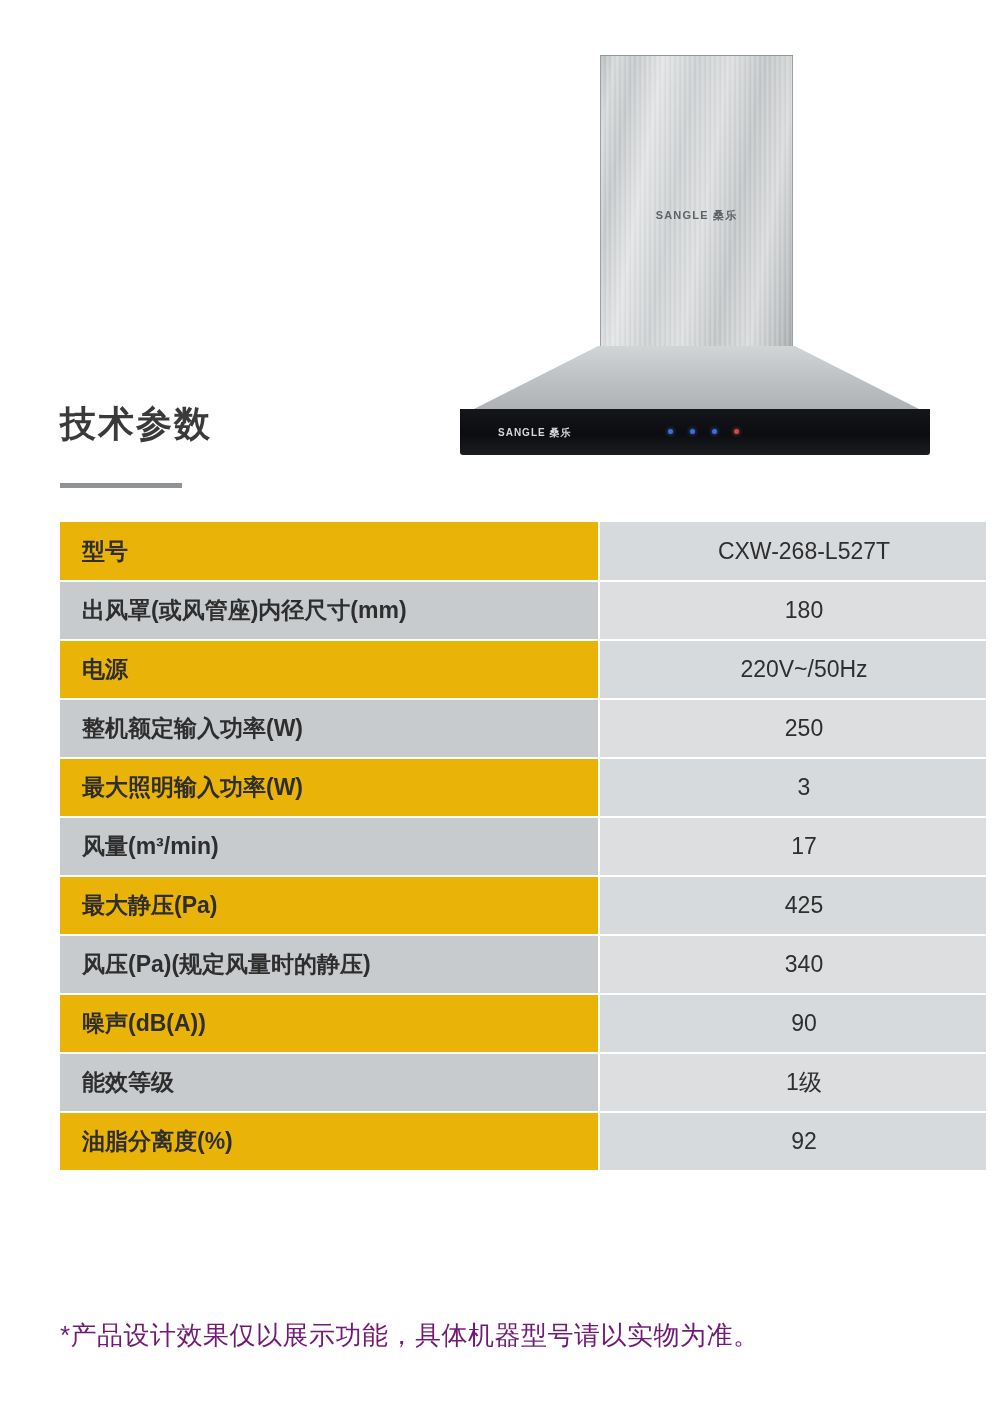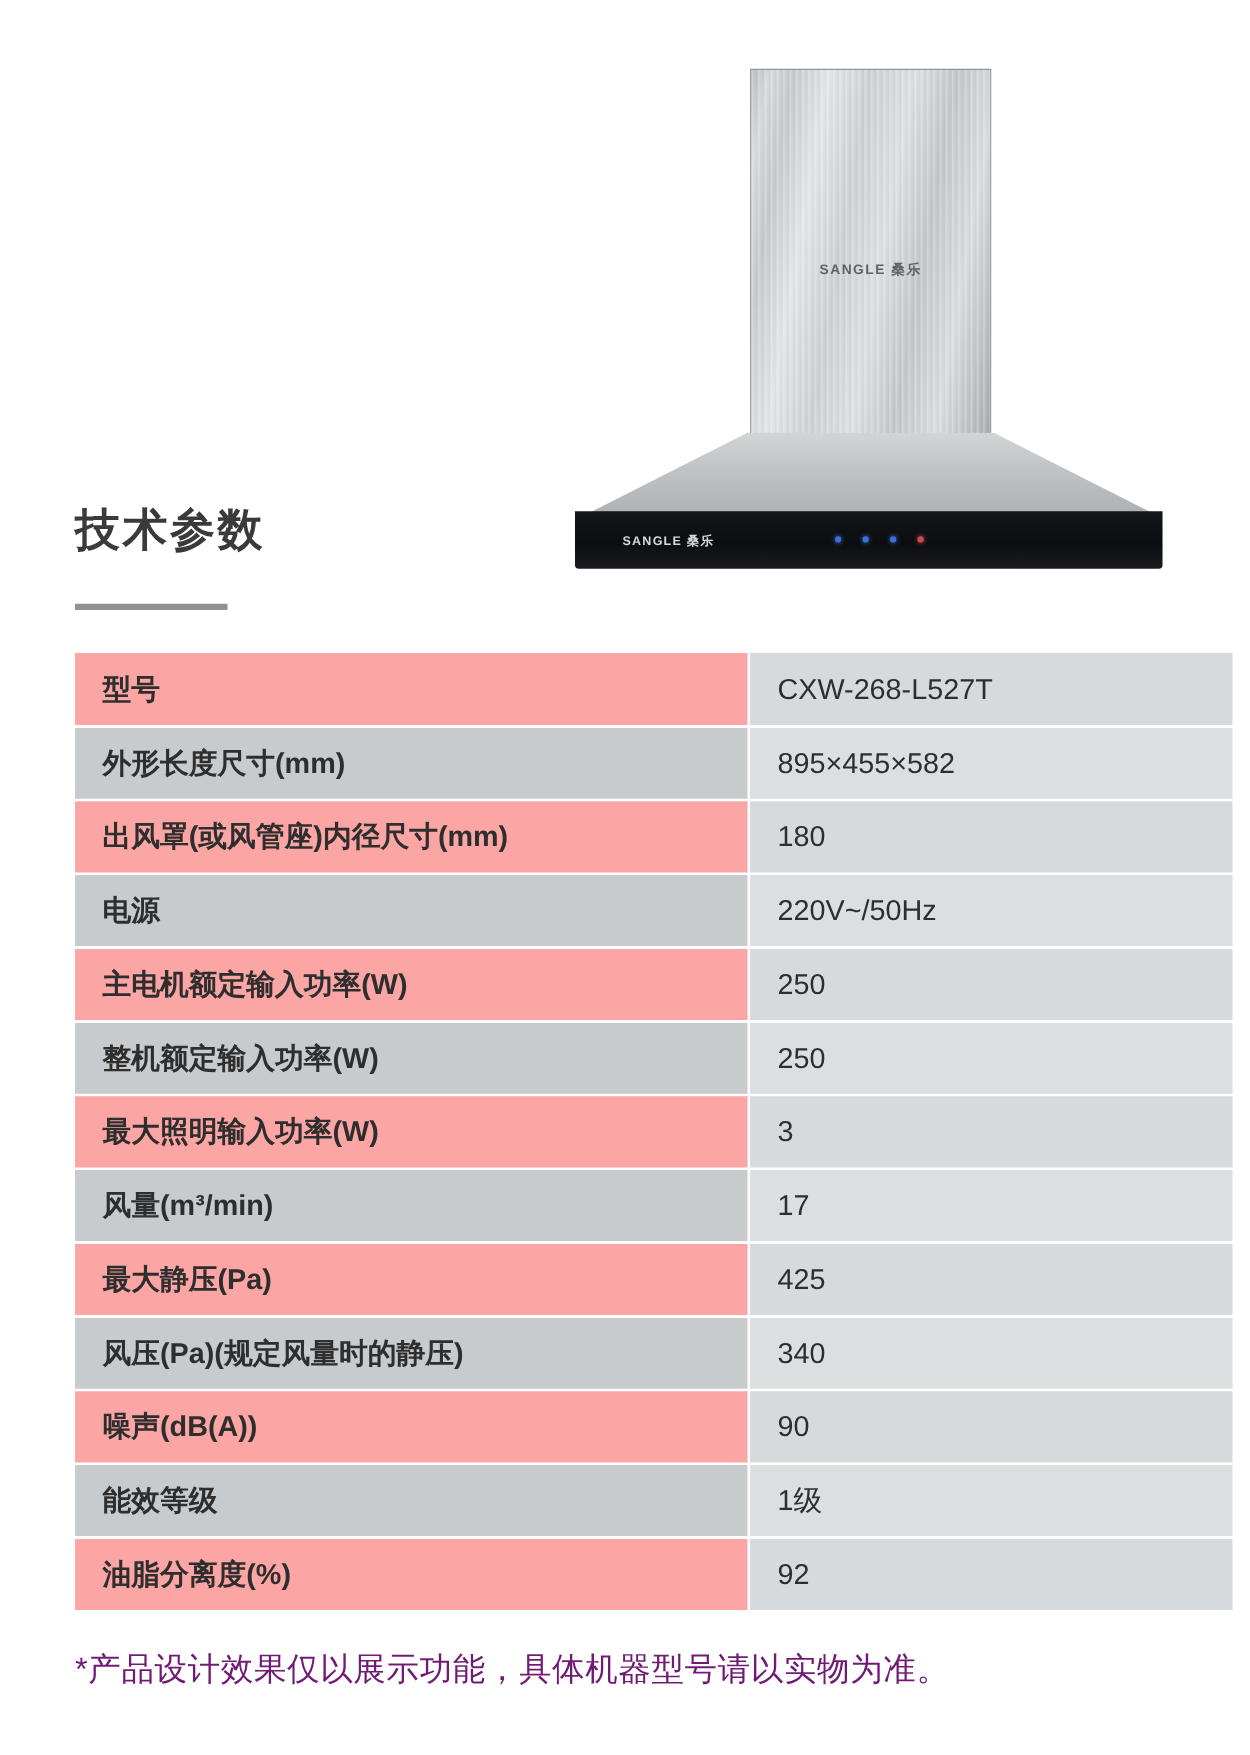--- a/index.html
+++ b/index.html
@@ -156,28 +156,29 @@
     padding: 0 0 0 22px;
     font-size: 23px;
     color: #2e2e2e;
     border-bottom: 2px solid #ffffff;
     vertical-align: middle;
     white-space: nowrap;
     overflow: hidden;
   }
   .spec-table td.label {
     width: 516px;
-    background: #fca5a5;
+    background: #eab308;
     font-weight: bold;
   }
   .spec-table td.value {
     width: 364px;
     background: #d7dadc;
     border-left: 2px solid #ffffff;
     font-weight: normal;
+    text-align: center;
   }
   
   .spec-table tr:nth-child(even) td.label { background: #c8cbcd; }
   .spec-table tr:nth-child(even) td.value { background: #dcdee0; }
 
   
   .footnote {
     position: absolute;
     left: 60px;
     top: 1318px;
@@ -210,36 +211,28 @@
 <div class="section-title">技术参数</div>
 <div class="title-rule"></div>
 
 <table class="spec-table">
   <tbody>
     <tr>
       <td class="label">型号</td>
       <td class="value">CXW-268-L527T</td>
     </tr>
     <tr>
-      <td class="label">外形长度尺寸(mm)</td>
-      <td class="value">895×455×582</td>
-    </tr>
-    <tr>
       <td class="label">出风罩(或风管座)内径尺寸(mm)</td>
       <td class="value">180</td>
     </tr>
     <tr>
       <td class="label">电源</td>
       <td class="value">220V~/50Hz</td>
     </tr>
     <tr>
-      <td class="label">主电机额定输入功率(W)</td>
-      <td class="value">250</td>
-    </tr>
-    <tr>
       <td class="label">整机额定输入功率(W)</td>
       <td class="value">250</td>
     </tr>
     <tr>
       <td class="label">最大照明输入功率(W)</td>
       <td class="value">3</td>
     </tr>
     <tr>
       <td class="label">风量(m³/min)</td>
       <td class="value">17</td>

